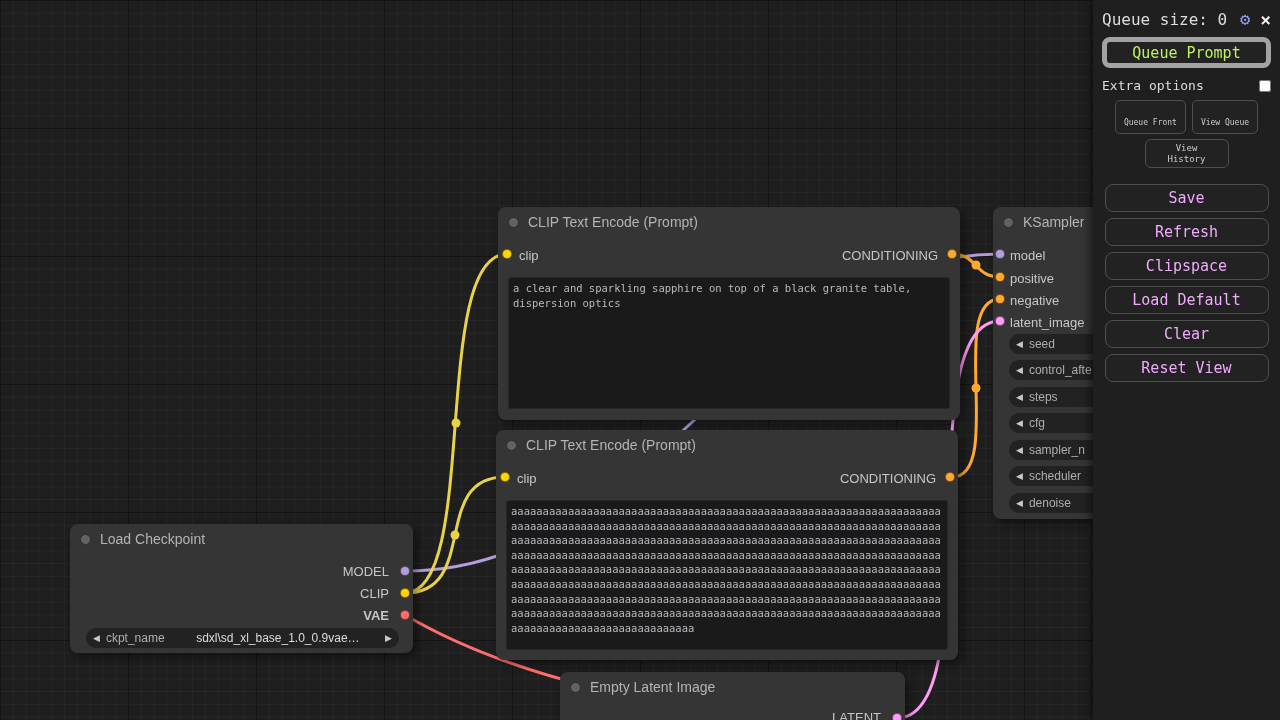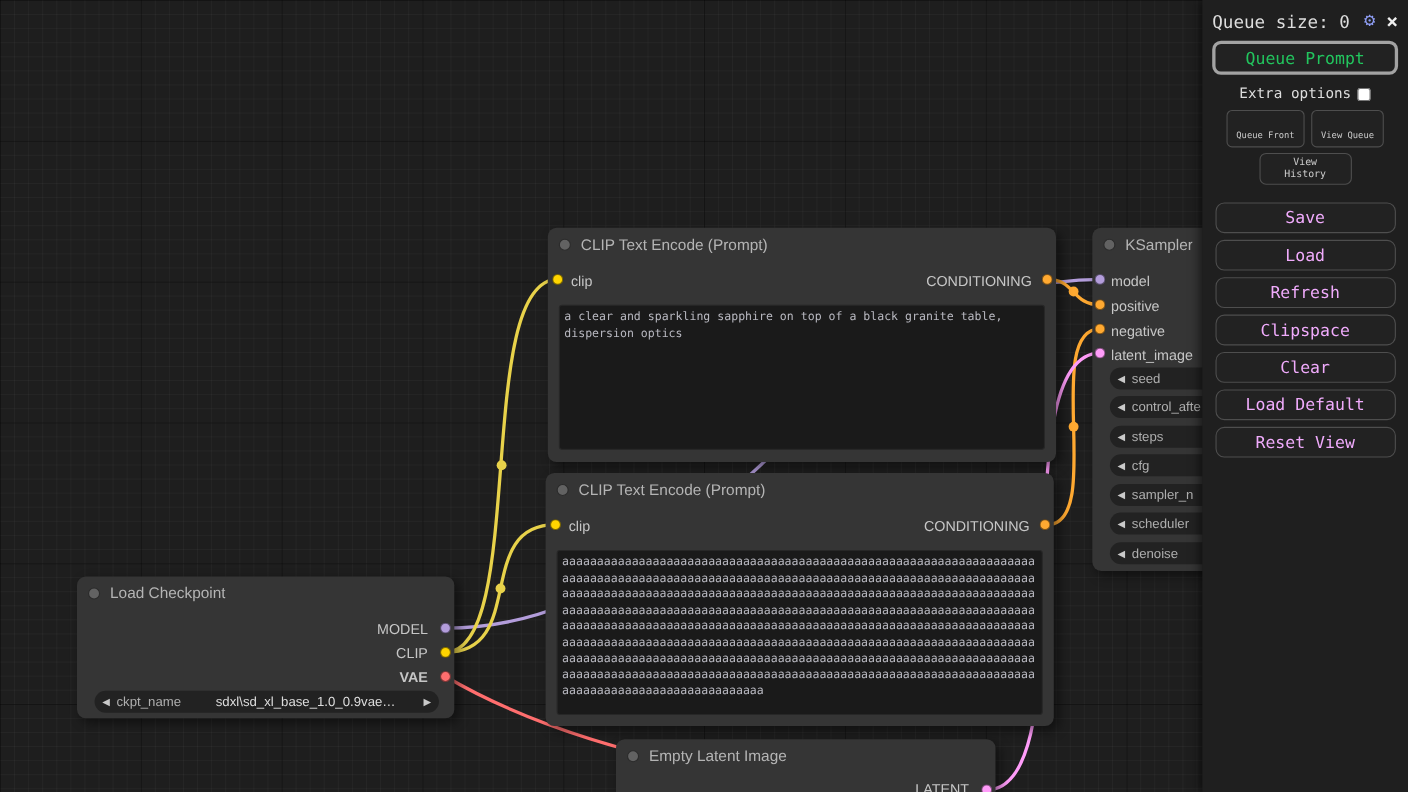--- a/index.html
+++ b/index.html
@@ -50,23 +50,23 @@
   
   .sidebar { position:absolute; top:0; right:0; width:187px; height:720px; z-index:10;
     background:#1f1f1f; box-shadow:-3px 0 8px rgba(0,0,0,0.5); padding:8px 9px;
     font-family:"DejaVu Sans Mono", monospace; color:#dddddd; }
   .menu-header { display:flex; align-items:center; margin:2px 0 8px 0; }
   .queue-size { font-size:16px; flex:1; }
   .gear { color:#8f9ef5; font-size:17px; line-height:1; cursor:pointer; margin-right:10px; }
   .close-x { color:#efefef; font-size:18px; line-height:1; cursor:pointer; font-weight:bold; }
   button { font-family:"DejaVu Sans Mono", monospace; cursor:pointer; }
   .btn-queue { display:block; width:169px; height:31px; margin:0 auto 10px auto;
-    background:#222; border:3px solid #a3a3a3; border-radius:8px;
-    color:#22c55e; font-size:15px; }
-  .extra-row { display:flex; align-items:center; justify-content:center; gap:6px;
+    background:#222; border:5px solid #a3a3a3; border-radius:8px;
+    color:#bef264; font-size:15px; }
+  .extra-row { display:flex; align-items:center; justify-content:space-between; gap:6px;
     font-size:13px; margin-bottom:7px; }
   .extra-row input { width:12px; height:12px; accent-color:#444; }
   .small-row { display:flex; justify-content:center; gap:6px; margin-bottom:5px; }
   .btn-small { height:14px; background:#222; border:1px solid #4e4e4e;
     border-radius:5px; color:#ccc; font-size:8px; padding:16px 8px; line-height:11px; }
   .vh-row { display:flex; justify-content:center; margin-bottom:16px; }
   .btn-vh { width:84px; height:29px; background:#222; border:1px solid #4e4e4e;
     border-radius:6px; color:#ccc; font-size:9px; line-height:11px;
     white-space:normal; padding:2px 14px; }
   .btn-large { display:block; width:164px; height:28px; margin:0 auto 6px auto;
@@ -215,19 +215,18 @@
   <div class="small-row">
     <button class="btn-small">Queue Front</button>
     <button class="btn-small">View Queue</button>
   </div>
 
   <div class="vh-row">
     <button class="btn-vh">View History</button>
   </div>
 
   <button class="btn-large">Save</button>
-  <button class="btn-large">Load</button>
   <button class="btn-large">Refresh</button>
   <button class="btn-large">Clipspace</button>
+  <button class="btn-large">Load Default</button>
   <button class="btn-large">Clear</button>
-  <button class="btn-large">Load Default</button>
   <button class="btn-large">Reset View</button>
 </aside>
 
 </body></html>

